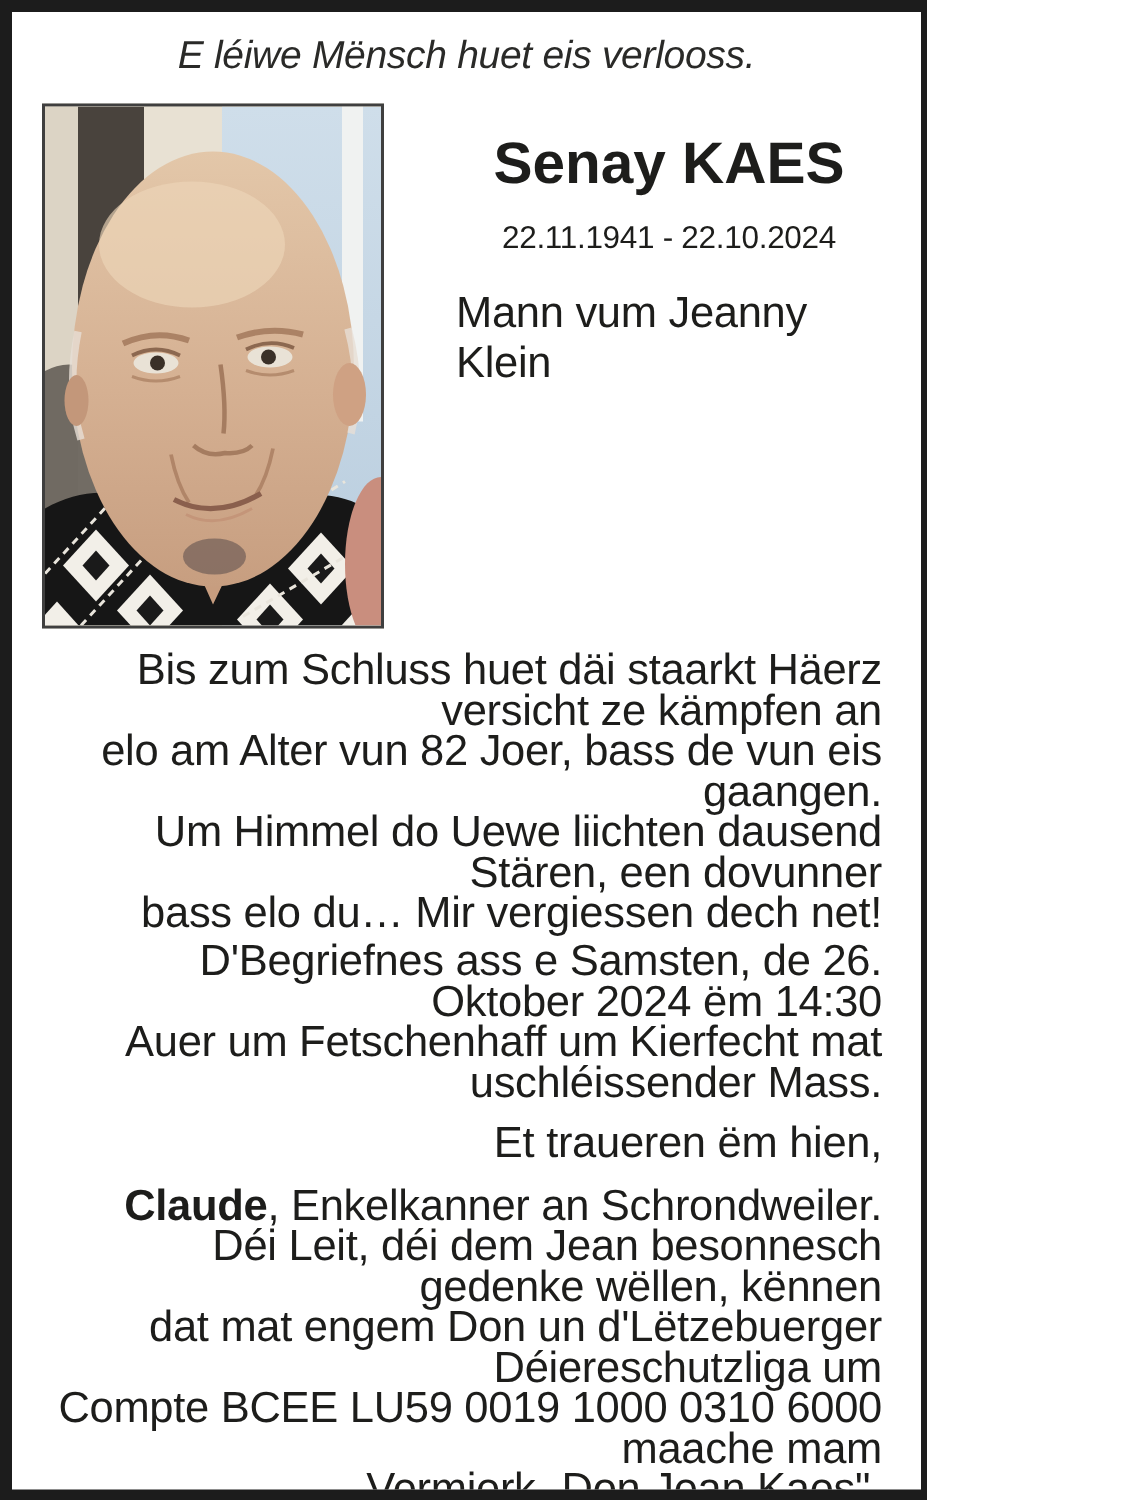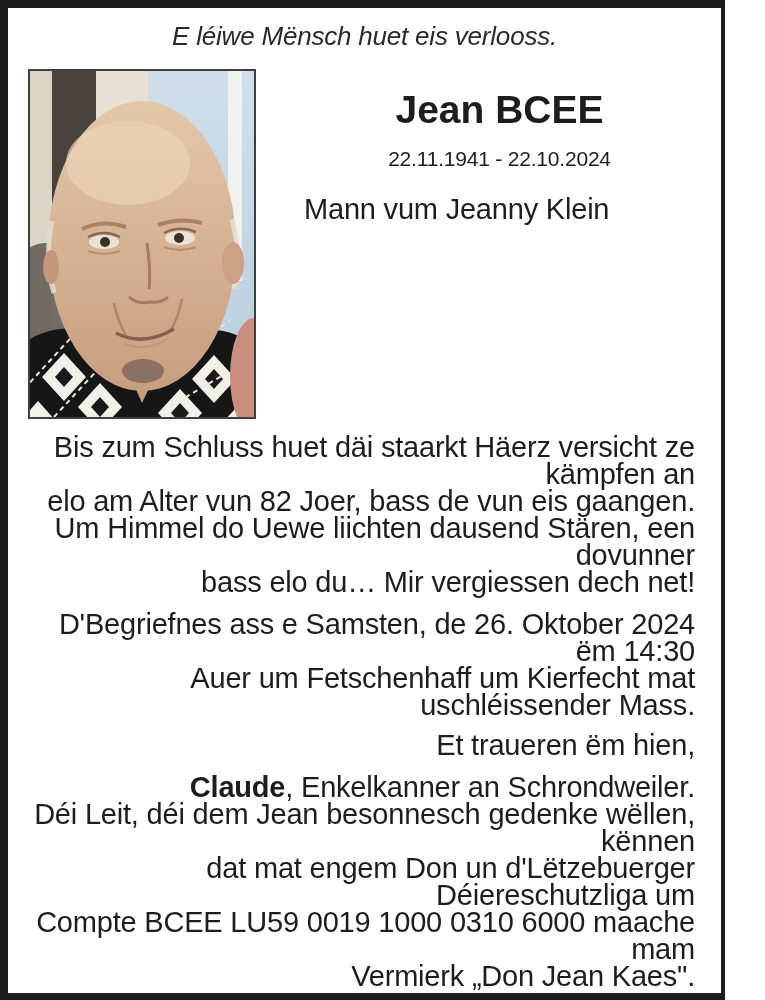--- a/index.html
+++ b/index.html
@@ -3,21 +3,21 @@
 <meta charset="utf-8">
 <style>
   * { margin:0; padding:0; box-sizing:border-box; }
   html,body { background:#ffffff; }
   body {
     font-family:"Liberation Sans","DejaVu Sans",sans-serif;
     color:#1d1d1b;
     letter-spacing:-0.2px;
   }
   .page {
-    width:725px; height:1000px;
+    width:618px; height:1000px;
     background:#ffffff;
     border:8px solid #1c1c1c;
     border-right-width:4px;
     border-bottom-width:7px;
     overflow:hidden;
     position:relative;
   }
   .memorial-quote {
     margin-top:13px;
     text-align:center;
@@ -66,21 +66,21 @@
     text-align:left;
     font-size:29px;
   }
   .body-text {
     margin:15px 26px 0 20px;
     font-size:29px;
     line-height:27px;
     text-align:right;
   }
   .lines { white-space:pre-line; }
-  .para-funeral   { margin-top:15px; }
+  .para-funeral   { margin-top:5px; }
   .para-mourning  { margin-top:13px; }
   .para-family    { margin-top:31px; }
   .para-places    { margin-top:15px; }
   .para-donation  { }
   .bold { font-weight:bold; }
 </style>
 </head>
 <body>
 
 <div class="page">
@@ -152,21 +152,21 @@
         <path d="M86,262 Q113,276 144,258" stroke="#8a5f4d" stroke-width="3.5" fill="none"></path>
         <path d="M94,272 Q114,282 138,268" stroke="#c49579" stroke-width="2" fill="none"></path>
 
         <ellipse cx="113" cy="300" rx="21" ry="12" fill="#75615a" opacity="0.75"></ellipse>
 
         <ellipse cx="224" cy="305" rx="24" ry="58" fill="#c98e7e"></ellipse>
       </svg>
     </div>
 
     <div class="right-col">
-      <div class="deceased-name">Jean BCEE</div>
+      <div class="deceased-name">Senay KAES</div>
       <div class="deceased-dates">22.11.1941 - 22.10.2024</div>
       <div class="deceased-relation">Mann vum Jeanny Klein</div>
     </div>
 
   </div>
 
   <div class="body-text">
     <div class="lines">Bis zum Schluss huet däi staarkt Häerz versicht ze kämpfen an
 elo am Alter vun 82 Joer, bass de vun eis gaangen.
 Um Himmel do Uewe liichten dausend Stären, een dovunner

